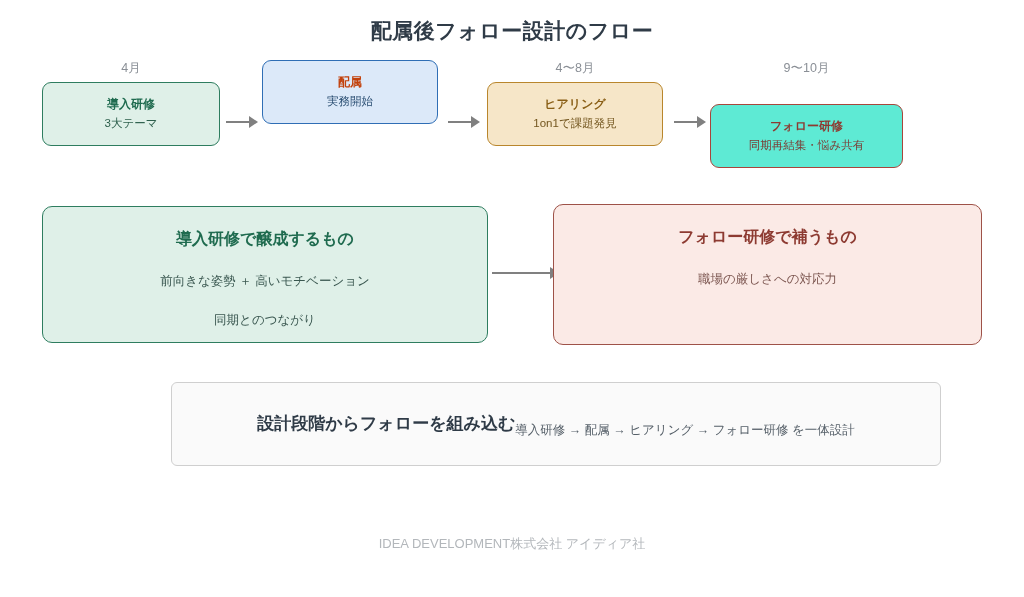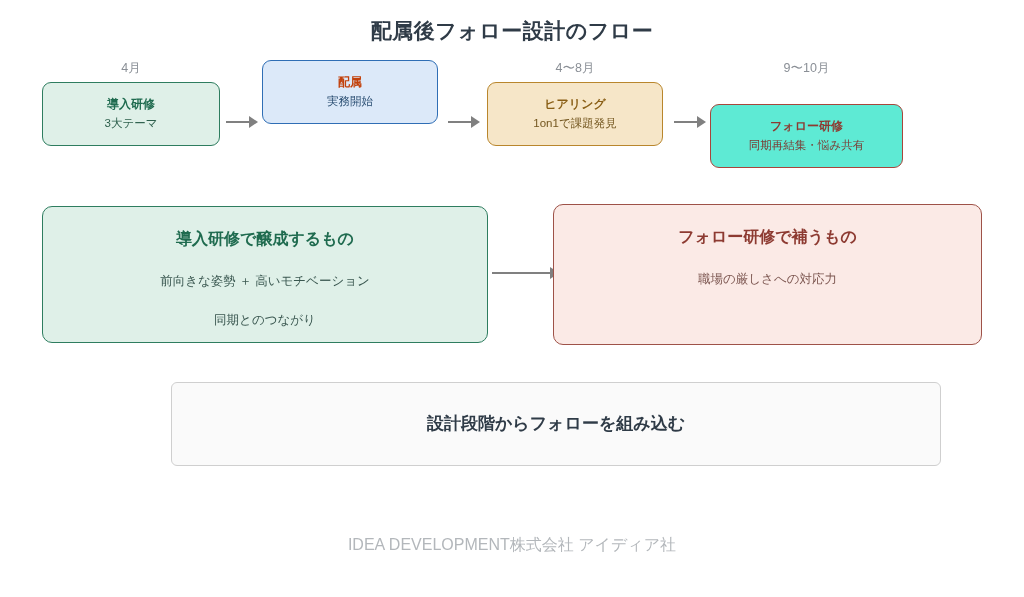--- a/index.html
+++ b/index.html
@@ -164,21 +164,21 @@
     line-height: 1.3;
   }
 
   
   #footer-credit {
     position: absolute;
     top: 535px;
     left: 0;
     width: 1024px;
     text-align: center;
-    font-size: 16px;
+    font-size: 13px;
     color: #b3b7bb;
   }
 </style>
 </head>
 <body>
 
 <div id="diagram-title">配属後フォロー設計のフロー</div>
 
 <div class="stage-wrap" style="left:42px; width:178px;">
   <div class="stage-month">4月</div>
@@ -237,15 +237,16 @@
   <div class="head" style="left:58px;"></div>
 </div>
 
 <div class="panel panel-rust" style="left:553px; top:204px; width:429px; height:141px;">
   <div class="panel-title">フォロー研修で補うもの</div>
   <div class="panel-line">職場の厳しさへの対応力</div>
 </div>
 
 <div id="summary-panel">
   <div class="summary-title">設計段階からフォローを組み込む</div>
+  <div class="summary-sub">導入研修 → 配属 → ヒアリング → フォロー研修 を一体設計</div>
 </div>
 
 <div id="footer-credit">IDEA DEVELOPMENT株式会社 アイディア社</div>
 
 </body></html>

